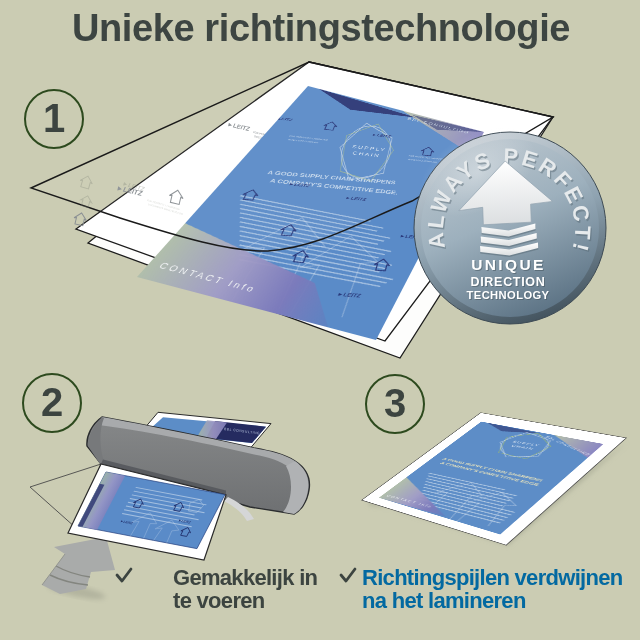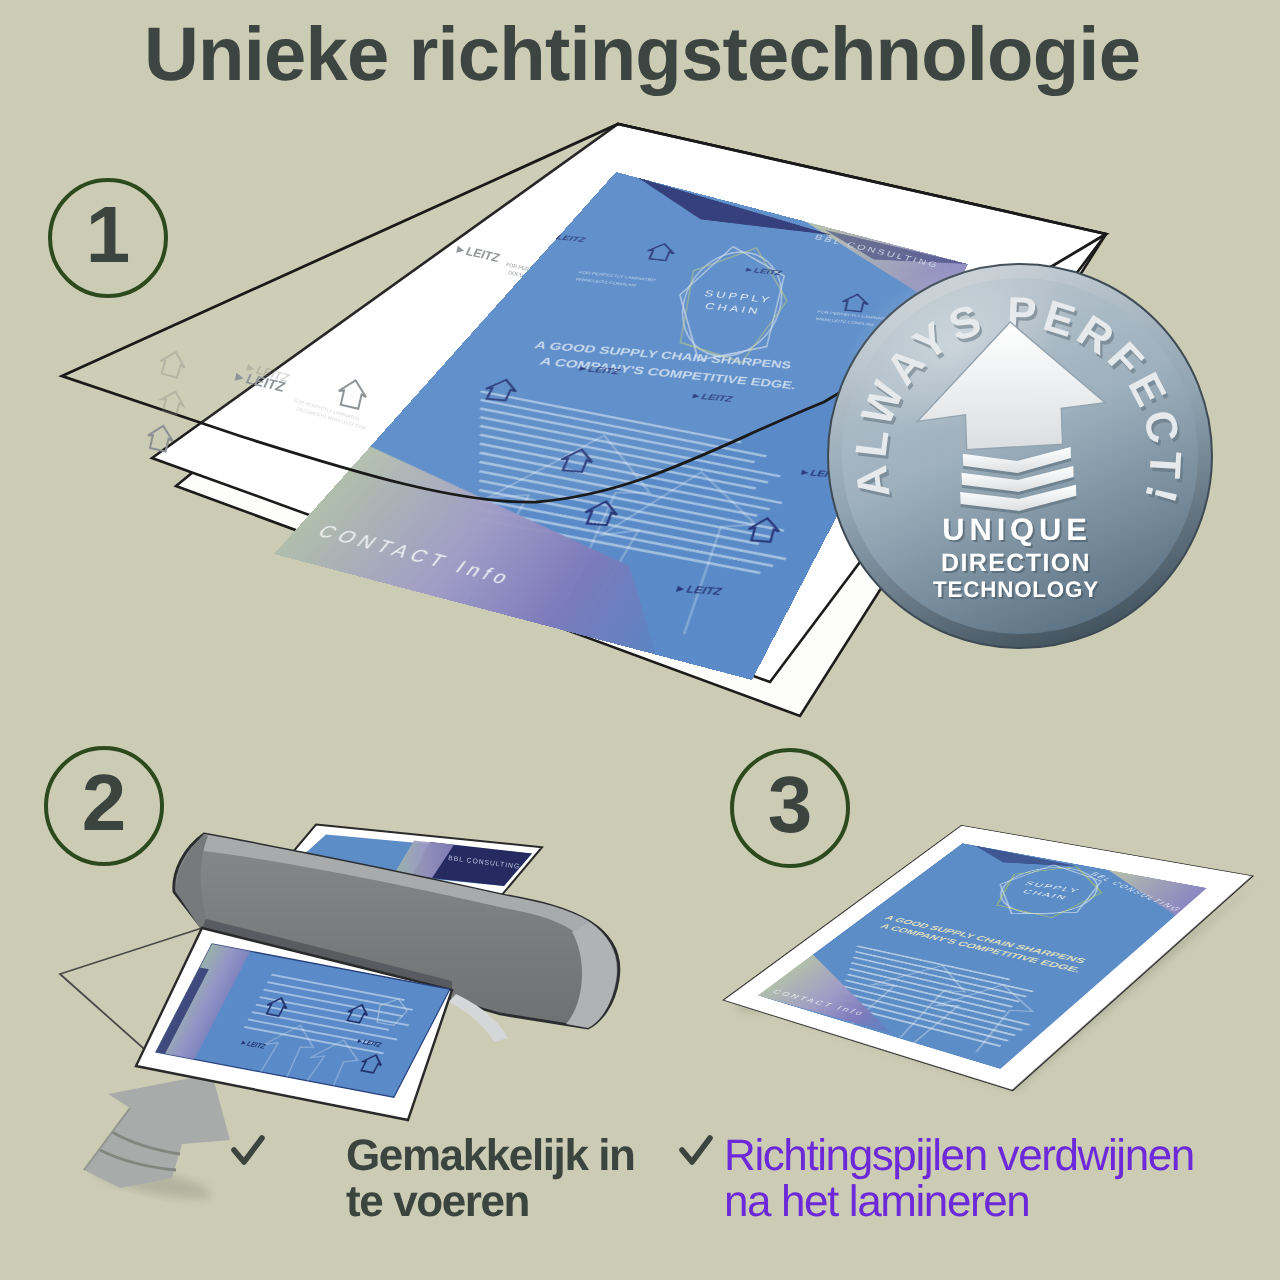--- a/index.html
+++ b/index.html
@@ -312,15 +312,15 @@
 </svg>
 
 <div class="abs" style="left:24px;top:89px;width:56px;height:56px;border:2.5px solid #2d4a1e;border-radius:50%;color:#3c4440;font-size:40px;font-weight:bold;text-align:center;line-height:54px;">1</div>
 
 <div class="abs" style="left:22px;top:373px;width:56px;height:56px;border:2.5px solid #2d4a1e;border-radius:50%;color:#3c4440;font-size:40px;font-weight:bold;text-align:center;line-height:54px;">2</div>
 
 <div class="abs" style="left:365px;top:374px;width:56px;height:56px;border:2.5px solid #2d4a1e;border-radius:50%;color:#3c4440;font-size:40px;font-weight:bold;text-align:center;line-height:54px;">3</div>
 
 <div class="abs" style="left:137px;top:566px;font-size:22px;letter-spacing:-0.7px;font-weight:bold;color:#3c4440;line-height:23px;white-space:nowrap;margin-left:36px;">Gemakkelijk in<br>te voeren</div>
 
-<div class="abs" style="left:362px;top:566px;font-size:22px;letter-spacing:-0.7px;font-weight:normal;color:#6d28d9;line-height:23px;white-space:nowrap;">Richtingspijlen verdwijnen<br>na het lamineren</div>
+<div class="abs" style="left:362px;top:566px;font-size:22px;letter-spacing:-0.7px;font-weight:bold;color:#0369a1;line-height:23px;white-space:nowrap;">Richtingspijlen verdwijnen<br>na het lamineren</div>
 
 </div>
 
 </body></html>

